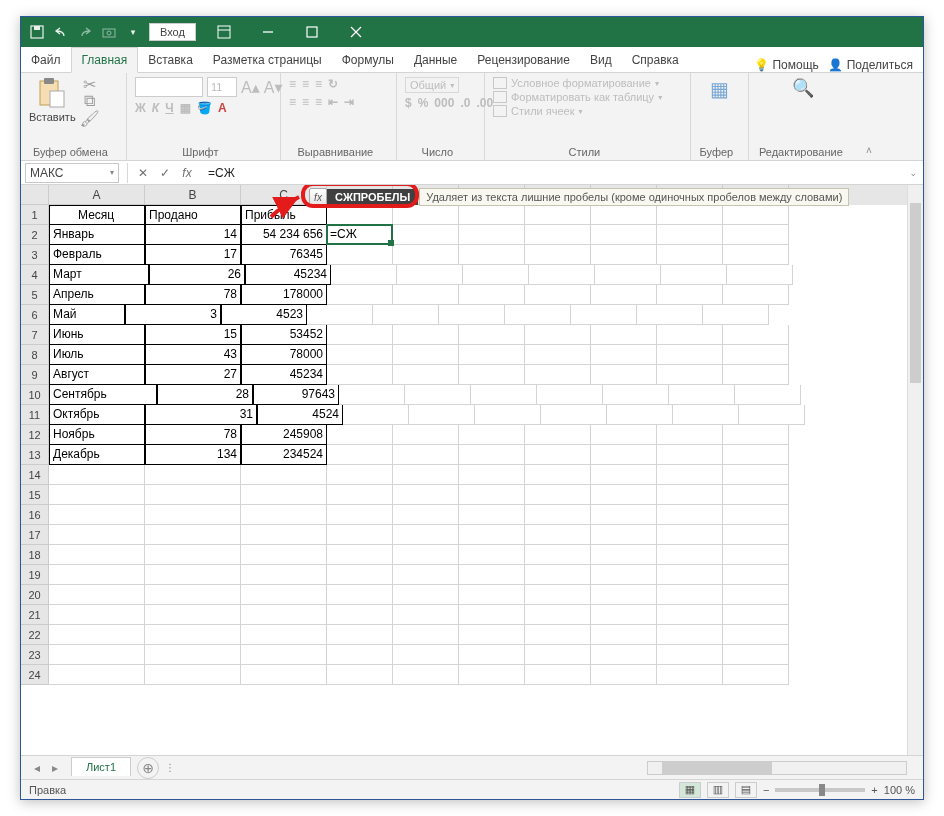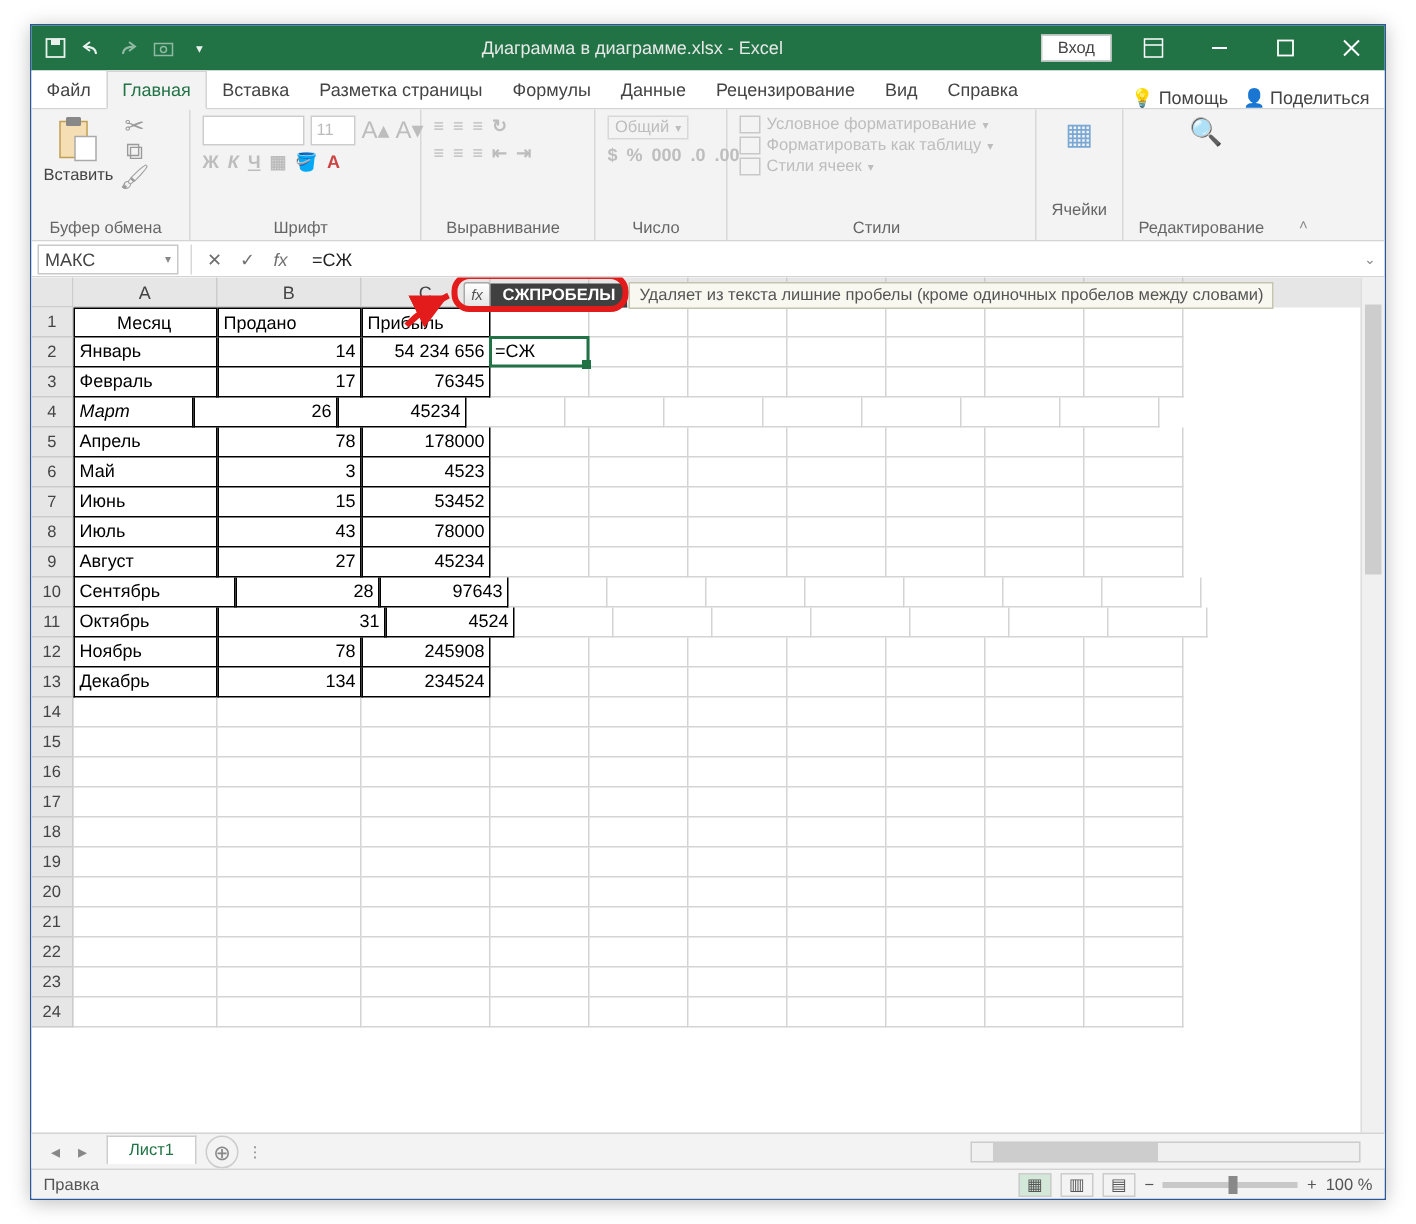--- a/index.html
+++ b/index.html
@@ -129,21 +129,20 @@
           </svg>
         </span>
       <span class="icon" style="opacity:0.5">
           <svg width="14" height="12">
             <rect x="1" y="3" width="12" height="8" fill="none" stroke="#fff"></rect>
             <circle cx="7" cy="7" r="2" fill="none" stroke="#fff"></circle>
           </svg>
         </span>
       <span class="icon" style="font-size:9px;color:#fff">▾</span>
     </div>
-    <div class="title">Диаграмма в диаграмме.xlsx - Excel</div>
     <div class="winbtns">
       <div class="login">Вход</div>
       <div class="btn">
           <svg width="14" height="14">
             <rect x="1" y="1" width="12" height="12" fill="none" stroke="#fff"></rect>
             <path d="M1 5 H13" stroke="#fff"></path>
           </svg>
         </div>
       <div class="btn">
           <svg width="12" height="12">
@@ -281,21 +280,21 @@
             </div>
         </div>
       </div>
       <div class="label">Стили</div>
     </div>
 
     <div class="group" style="width:58px">
       <div class="controls" style="justify-content:center;width:100%">
           <span style="font-size:20px;color:#7aa8d4">▦</span>
         </div>
-      <div class="label">Ячейки</div>
+      <div class="label">Буфер</div>
     </div>
 
     <div class="group" style="width:110px;border-right:none">
       <div class="controls" style="justify-content:center;width:100%">
           <span style="font-size:18px;color:#666">🔍</span>
         </div>
       <div class="label">Редактирование</div>
     </div>
     <div style="width:20px;display:flex;align-items:flex-end;justify-content:center;padding-bottom:4px;color:#888;font-size:10px">˄</div>
   </div>
@@ -384,21 +383,21 @@
           <div class="cell data num" style="width: 86px;">76345</div>
           <div class="cell " style="width: 66px;"></div>
           <div class="cell " style="width: 66px;"></div>
           <div class="cell " style="width: 66px;"></div>
           <div class="cell " style="width: 66px;"></div>
           <div class="cell " style="width: 66px;"></div>
           <div class="cell " style="width: 66px;"></div>
           <div class="cell " style="width: 66px;"></div>
         </div>
         <div class="row">
-          <div class="cell data first" style="width: 80px; font-style: italic;">Март</div>
+          <div class="cell data first" style="width: 100px;">Март</div>
           <div class="cell data num" style="width: 96px;">26</div>
           <div class="cell data num" style="width: 86px;">45234</div>
           <div class="cell " style="width: 66px;"></div>
           <div class="cell " style="width: 66px;"></div>
           <div class="cell " style="width: 66px;"></div>
           <div class="cell " style="width: 66px;"></div>
           <div class="cell " style="width: 66px;"></div>
           <div class="cell " style="width: 66px;"></div>
           <div class="cell " style="width: 66px;"></div>
         </div>
@@ -408,21 +407,21 @@
           <div class="cell data num" style="width: 86px;">178000</div>
           <div class="cell " style="width: 66px;"></div>
           <div class="cell " style="width: 66px;"></div>
           <div class="cell " style="width: 66px;"></div>
           <div class="cell " style="width: 66px;"></div>
           <div class="cell " style="width: 66px;"></div>
           <div class="cell " style="width: 66px;"></div>
           <div class="cell " style="width: 66px;"></div>
         </div>
         <div class="row">
-          <div class="cell data first" style="width: 96px;">Май</div>
+          <div class="cell data first" style="width: 76px;">Май</div>
           <div class="cell data num" style="width: 96px;">3</div>
           <div class="cell data num" style="width: 86px;">4523</div>
           <div class="cell " style="width: 66px;"></div>
           <div class="cell " style="width: 66px;"></div>
           <div class="cell " style="width: 66px;"></div>
           <div class="cell " style="width: 66px;"></div>
           <div class="cell " style="width: 66px;"></div>
           <div class="cell " style="width: 66px;"></div>
           <div class="cell " style="width: 66px;"></div>
         </div>

